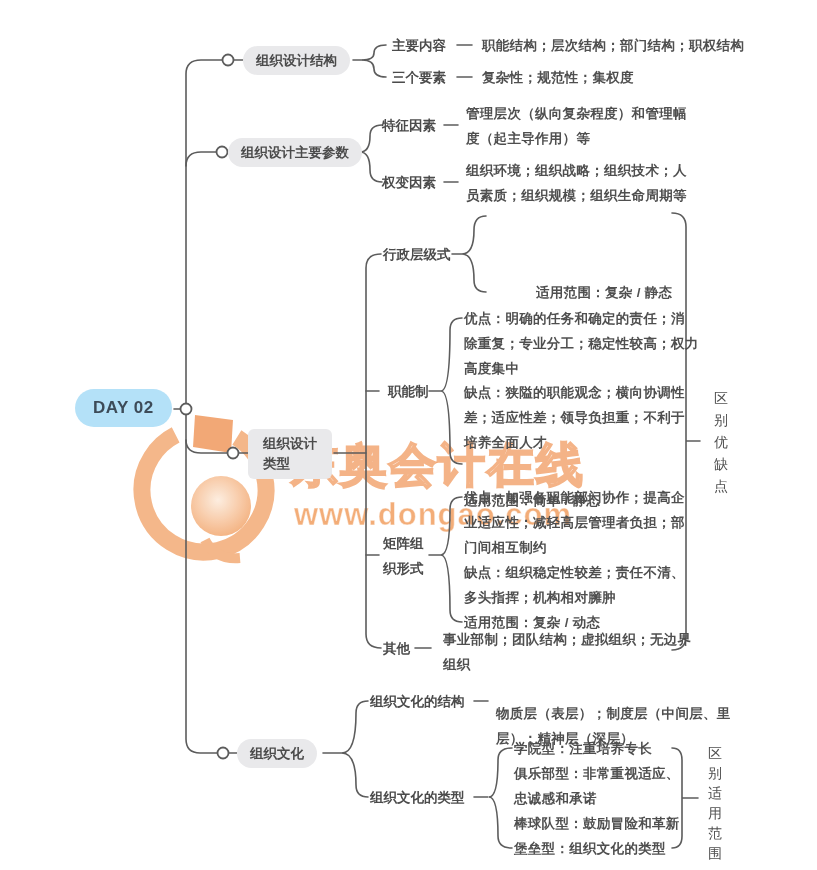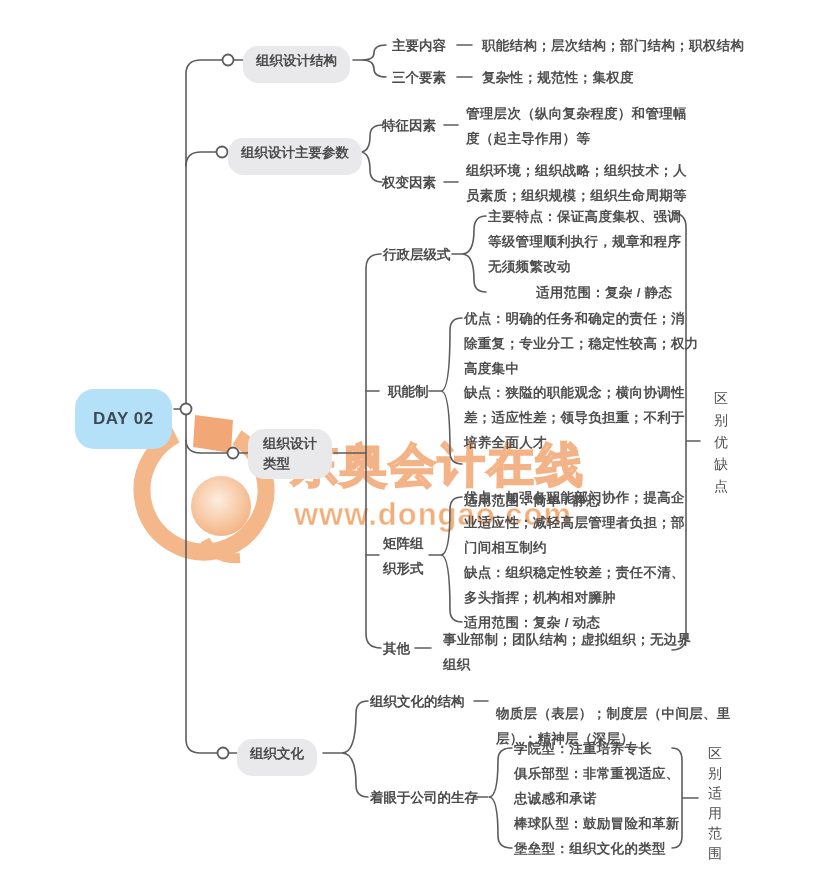--- a/index.html
+++ b/index.html
@@ -14,25 +14,25 @@
           letter-spacing:1px;color:rgba(242,164,105,0.9);
           -webkit-text-stroke:1px rgba(255,255,255,0.55);white-space:nowrap;}
   
   #links{position:absolute;left:0;top:0;z-index:2;}
   #links path{fill:none;stroke:#5c5c5c;stroke-width:1.6;stroke-linecap:round;}
   #links circle{fill:#ffffff;stroke:#5c5c5c;stroke-width:1.8;}
   
   .layer{position:absolute;inset:0;z-index:3;}
   .topic{position:absolute;background:#e9e9eb;border-radius:15px;color:#4b4b4b;
          font-weight:bold;font-size:13.5px;white-space:nowrap;padding:0 13px;
-         line-height:29px;height:37px;}
-  .topic.two{white-space:pre-line;line-height:20px;height:auto;padding:5px 15px;border-radius:16px;}
+         line-height:29px;height:29px;}
+  .topic.two{white-space:pre-line;line-height:20px;height:auto;padding:5px 15px;border-radius:6px;}
   .root{position:absolute;left:75px;top:389px;background:#b4e1f8;border-radius:19px;
         color:#3d4b58;font-weight:bold;font-size:17px;line-height:38px;height:38px;
-        padding:11px 18px;white-space:nowrap;letter-spacing:0.5px;}
+        padding:0 18px;white-space:nowrap;letter-spacing:0.5px;}
   .lbl{position:absolute;font-size:13.5px;font-weight:bold;color:#4b4b4b;
        line-height:25px;white-space:pre-line;}
   .txt{position:absolute;font-size:13.5px;font-weight:700;color:#4f4f4f;
        line-height:25px;white-space:pre-line;letter-spacing:0.3px;}
   .vnote{position:absolute;font-size:14px;font-weight:500;color:#4f4f4f;
          white-space:pre-line;text-align:center;}
   .vnote.n1{left:714px;top:387px;line-height:22px;}
   .vnote.n2{left:708px;top:743px;line-height:20px;}
 </style>
 </head>
@@ -106,23 +106,20 @@
     <div class="lbl" style="left:382px;top:113px;">特征因素</div>
     <div class="txt" style="left:466px;top:101px;">管理层次（纵向复杂程度）和管理幅
 度（起主导作用）等</div>
     <div class="lbl" style="left:382px;top:170px;">权变因素</div>
     <div class="txt" style="left:466px;top:158px;">组织环境；组织战略；组织技术；人
 员素质；组织规模；组织生命周期等</div>
 
     <div class="topic two" style="left:248px;top:429px;">组织设计
 类型</div>
     <div class="lbl" style="left:383px;top:242px;">行政层级式</div>
-    <div class="txt" style="left:488px;top:204px;">主要特点：保证高度集权、强调
-等级管理顺利执行，规章和程序
-无须频繁改动</div>
     <div class="txt" style="left:488px;top:280px;margin-left:48px;">适用范围：复杂 / 静态</div>
     <div class="lbl" style="left:388px;top:379px;">职能制</div>
     <div class="txt" style="left:464px;top:306px;">优点：明确的任务和确定的责任；消
 除重复；专业分工；稳定性较高；权力
 高度集中</div>
     <div class="txt" style="left:464px;top:380px;">缺点：狭隘的职能观念；横向协调性
 差；适应性差；领导负担重；不利于
 培养全面人才</div>
     <div class="txt" style="left:464px;top:452px;margin-top:36px;">适用范围：简单 / 静态</div>
     <div class="lbl" style="left:383px;top:531px;">矩阵组
@@ -139,21 +136,21 @@
     <div class="vnote n1">区
 别
 优
 缺
 点</div>
 
     <div class="topic" style="left:237px;top:739px;">组织文化</div>
     <div class="lbl" style="left:370px;top:689px;">组织文化的结构</div>
     <div class="txt" style="left:496px;top:689px;margin-top:12px;">物质层（表层）；制度层（中间层、里
 层）；精神层（深层）</div>
-    <div class="lbl" style="left:370px;top:785px;">着眼于公司的生存</div>
+    <div class="lbl" style="left:370px;top:785px;">组织文化的类型</div>
     <div class="txt" style="left:514px;top:736px;">学院型：注重培养专长</div>
     <div class="txt" style="left:514px;top:761px;">俱乐部型：非常重视适应、
 忠诚感和承诺</div>
     <div class="txt" style="left:514px;top:811px;">棒球队型：鼓励冒险和革新</div>
     <div class="txt" style="left:514px;top:836px;">堡垒型：组织文化的类型</div>
     <div class="vnote n2">区
 别
 适
 用
 范

